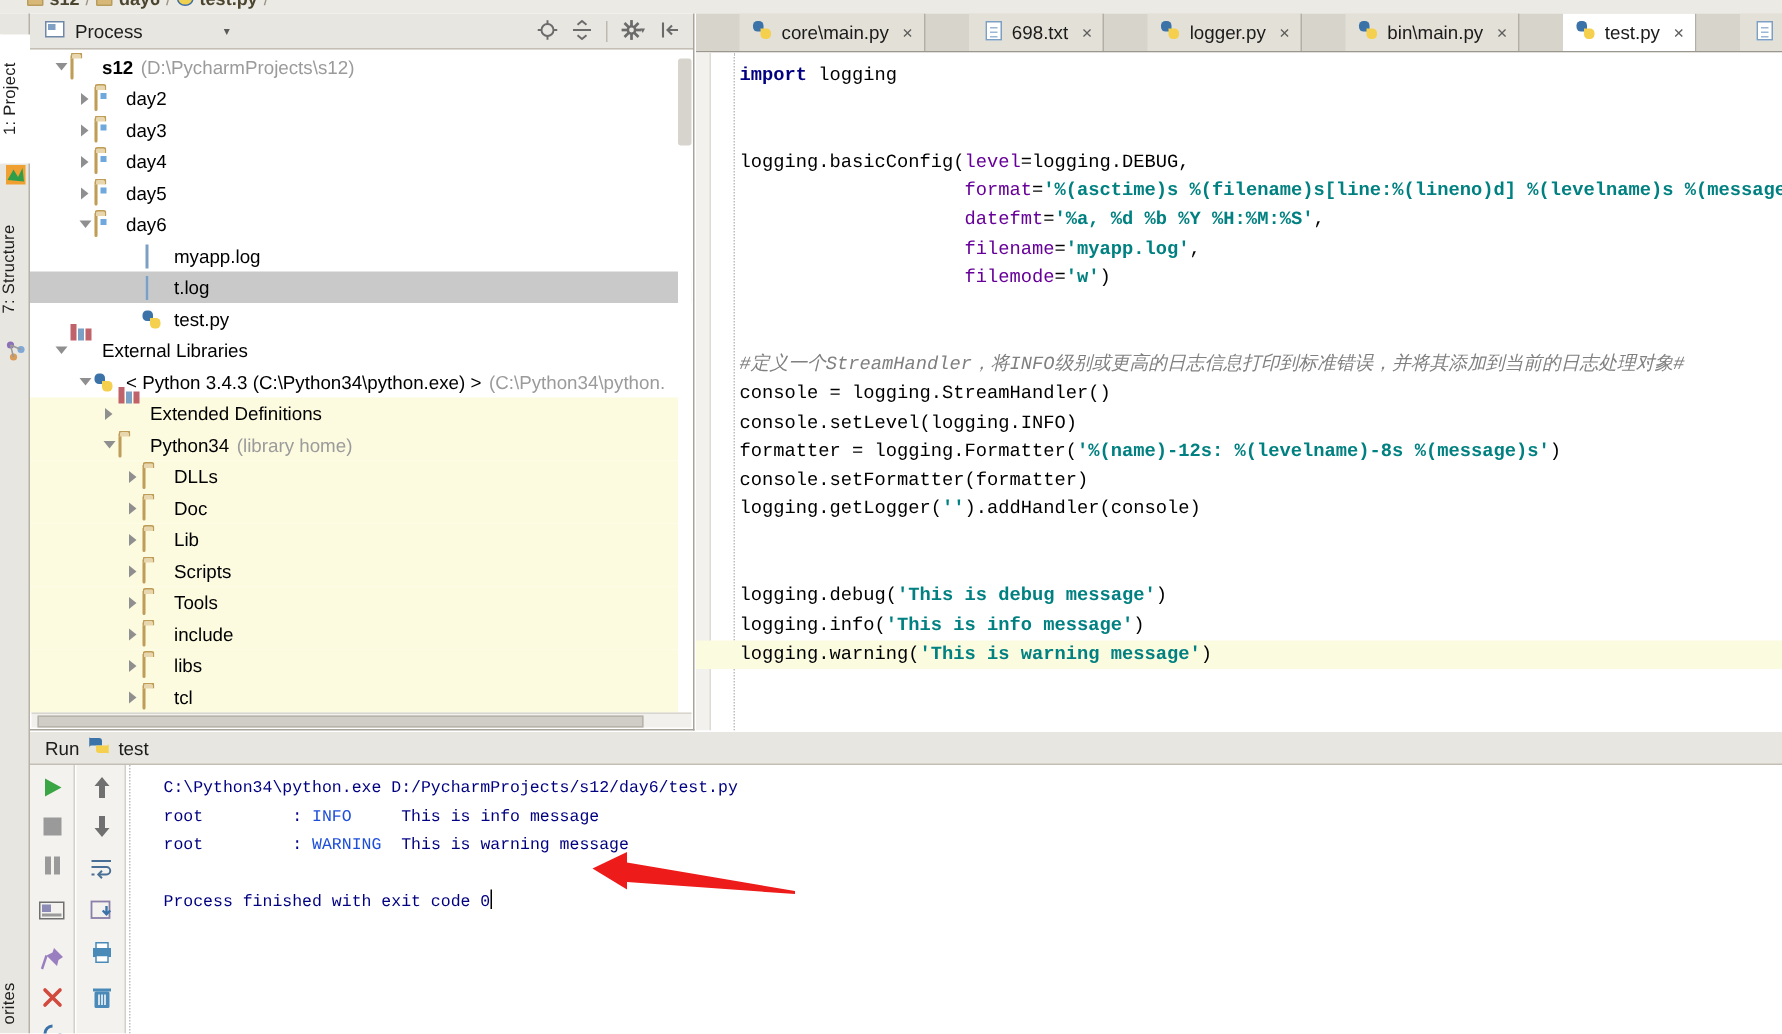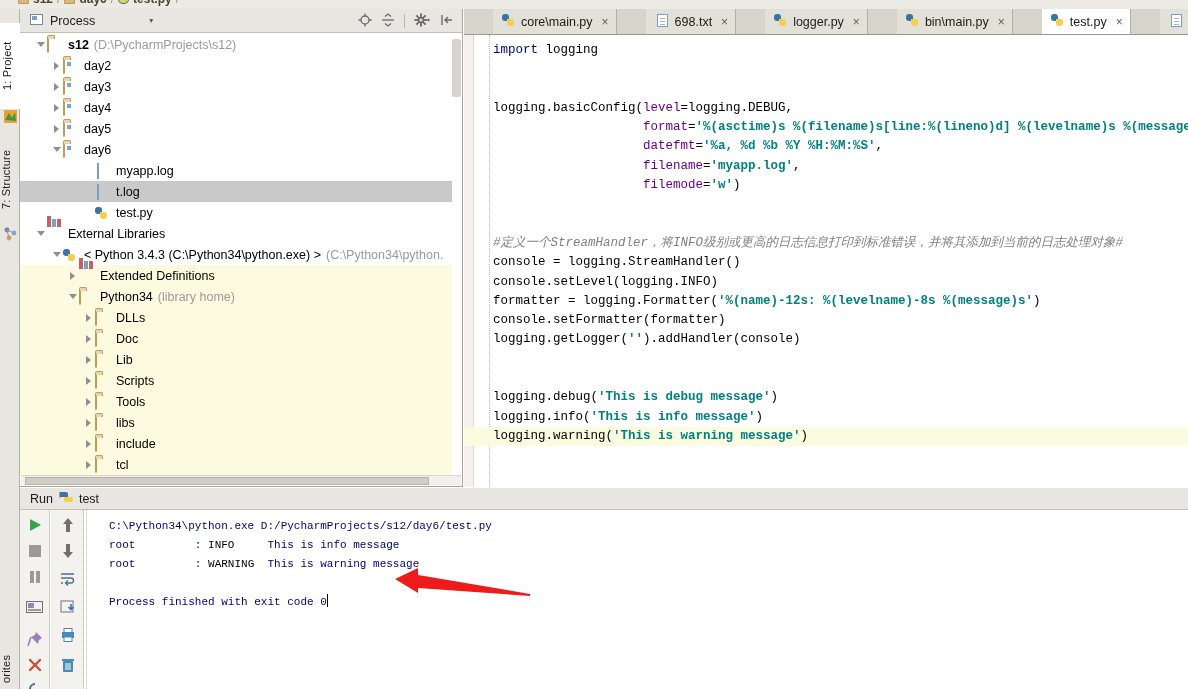--- a/index.html
+++ b/index.html
@@ -131,21 +131,21 @@
     border-left: 1px dotted #bdbdbd; }
   .ed-left { position: absolute; left: 0; top: 0; width: 10px; height: 452px; background: #f2f1ed;
     border-right: 1px solid #dedbd4; }
   .code {
     position: absolute; left: 29px; top: 6px; right: 0;
     font-family: "Liberation Mono", "DejaVu Sans Mono", monospace;
     font-size: 12.5px; line-height: 19.3px; white-space: pre; color: #000;
   }
   .code .ln { height: 19.3px; }
   .code .hl { background: #fbfbe0; margin-left: -29px; padding-left: 29px; }
-  .kw { color: #000080; font-weight: normal; }
+  .kw { color: #000080; font-weight: bold; }
   .str { color: #008080; font-weight: bold; }
   .named { color: #660099; }
   .cmt { color: #808080; font-style: italic; }
 
   
   .run-panel { position: absolute; left: 20px; top: 488px; width: 1168px; height: 222px; background: #fff; }
   .run-header { position: absolute; left: 0; top: 0; width: 1168px; height: 22px;
     background: #e8e6e0; border-bottom: 1px solid #c3bfb6; display: flex; align-items: center; gap: 6px; padding-left: 10px; }
   .run-header .rt { font-size: 12.5px; color: #1b1b1b; }
   .run-left-tools { position: absolute; left: 0; top: 22px; width: 30px; height: 179px; background: #f3f2ee;
@@ -156,21 +156,21 @@
   .rbtn2 { position: absolute; left: 6px; width: 22px; height: 22px; display: flex; align-items: center; justify-content: center; }
   .console {
     position: absolute; left: 66px; top: 22px; width: 1102px; height: 179px; background: #ffffff;
     border-left: 1px dotted #bcbcbc;
   }
   .cons-text {
     position: absolute; left: 22px; top: 7px;
     font-family: "Liberation Mono", "DejaVu Sans Mono", monospace;
     font-size: 11px; line-height: 19px; white-space: pre; color: #000080;
   }
-  .cons-text .err { color: #000000; }
+  .cons-text .err { color: #1d4ed8; }
   .caret { display: inline-block; width: 1px; height: 13px; background: #000; vertical-align: -2px; }
 
   
   .arrow-svg { position: absolute; pointer-events: none; }
 </style>
 </head>
 <body>
 
 <div id="app">
 
@@ -398,29 +398,29 @@
           </span>
           <span class="tico"><span class="ic-folder"></span></span>
           <span class="tlabel">Tools</span>
         </div>
         <div class="trow lib">
           <span style="display: inline-block; width: 62px;"></span>
           <span class="tw">
             <i class="arw arw-r"></i>
           </span>
           <span class="tico"><span class="ic-folder"></span></span>
+          <span class="tlabel">include</span>
+        </div>
+        <div class="trow lib">
+          <span style="display: inline-block; width: 62px;"></span>
+          <span class="tw">
+            <i class="arw arw-r"></i>
+          </span>
+          <span class="tico"><span class="ic-folder"></span></span>
           <span class="tlabel">libs</span>
-        </div>
-        <div class="trow lib">
-          <span style="display: inline-block; width: 62px;"></span>
-          <span class="tw">
-            <i class="arw arw-r"></i>
-          </span>
-          <span class="tico"><span class="ic-folder"></span></span>
-          <span class="tlabel">include</span>
         </div>
         <div class="trow lib">
           <span style="display: inline-block; width: 62px;"></span>
           <span class="tw">
             <i class="arw arw-r"></i>
           </span>
           <span class="tico"><span class="ic-folder"></span></span>
           <span class="tlabel">tcl</span>
         </div>
       </div>

